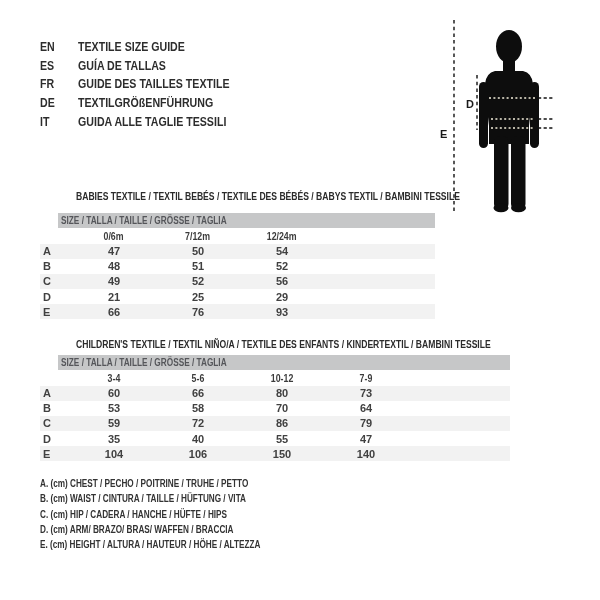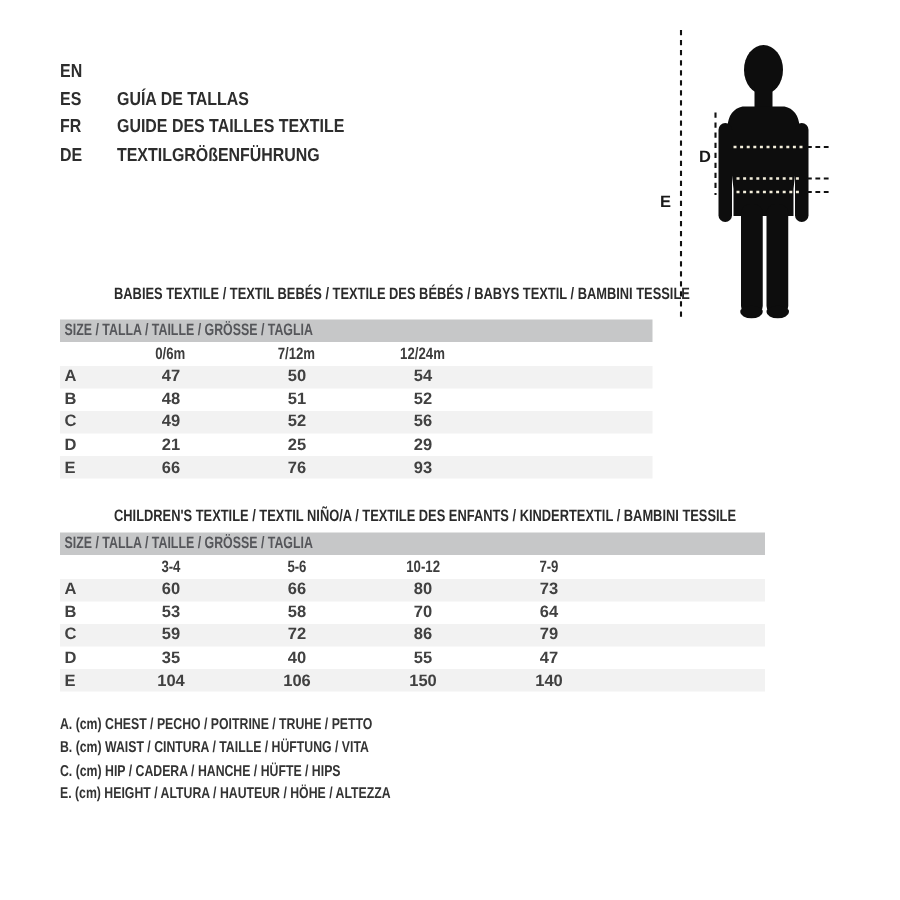--- a/index.html
+++ b/index.html
@@ -17,52 +17,57 @@
 
   
   .figure{position:absolute;left:435px;top:8px;width:160px;height:210px;}
 
   
   .sec-title{position:absolute;font-size:11px;font-weight:bold;color:#2b2b2b;line-height:14px;padding-left:36px;}
 
   
   .size-table{position:absolute;font-size:11px;font-weight:bold;color:#414141;}
   .size-bar{height:15px;line-height:15px;background:#c6c7c8;color:#55565a;padding-left:3px;
-            font-size:11px;font-weight:bold;}
+            font-size:11px;font-weight:bold;margin-left:18px;}
   .size-bar .cond{transform:scaleX(0.75);}
   .t-row{display:flex;align-items:center;height:15.2px;gap:20px;}
   .t-row.hdr{height:15.5px;color:#3c3c3c;}
   .t-row.stripe{background:#f2f2f2;}
   .t-label{width:22px;padding-left:3px;box-sizing:border-box;}
   .t-cell{width:64px;text-align:center;}
 
   
   .legend{position:absolute;left:40px;top:476px;font-size:10.5px;font-weight:bold;color:#333333;}
   .legend-line{height:15.3px;line-height:15.3px;}
 </style>
 </head>
 <body>
 
 <div id="canvas">
 
   <div class="lang-block">
     <div class="lang-row">
       <span class="lang-code"><span class="cond">EN</span></span>
+      <span class="lang-label"><span class="cond">TEXTILE SIZE GUIDE</span></span>
     </div>
     <div class="lang-row">
       <span class="lang-code"><span class="cond">ES</span></span>
       <span class="lang-label"><span class="cond">GUÍA DE TALLAS</span></span>
     </div>
     <div class="lang-row">
       <span class="lang-code"><span class="cond">FR</span></span>
       <span class="lang-label"><span class="cond">GUIDE DES TAILLES TEXTILE</span></span>
     </div>
     <div class="lang-row">
       <span class="lang-code"><span class="cond">DE</span></span>
       <span class="lang-label"><span class="cond">TEXTILGRÖßENFÜHRUNG</span></span>
+    </div>
+    <div class="lang-row">
+      <span class="lang-code"><span class="cond">IT</span></span>
+      <span class="lang-label"><span class="cond">GUIDA ALLE TAGLIE TESSILI</span></span>
     </div>
   </div>
 
   <svg class="figure" viewBox="0 0 160 210" xmlns="http://www.w3.org/2000/svg">
 
     <line x1="19" y1="12" x2="19" y2="205" stroke="#111" stroke-width="1.4" stroke-dasharray="3.5 3.2"></line>
 
     <line x1="42" y1="67" x2="42" y2="122" stroke="#111" stroke-width="1.4" stroke-dasharray="3.5 3.2"></line>
 
     <g fill="#0d0d0d">
@@ -188,16 +193,17 @@
       <span class="t-cell">106</span>
       <span class="t-cell">150</span>
       <span class="t-cell">140</span>
     </div>
   </div>
 
   <div class="legend">
     <div class="legend-line"><span class="cond">A. (cm) CHEST / PECHO / POITRINE / TRUHE / PETTO</span></div>
     <div class="legend-line"><span class="cond">B. (cm) WAIST / CINTURA / TAILLE / HÜFTUNG / VITA</span></div>
     <div class="legend-line"><span class="cond">C. (cm) HIP / CADERA / HANCHE / HÜFTE / HIPS</span></div>
+    <div class="legend-line"><span class="cond">D. (cm) ARM/ BRAZO/ BRAS/ WAFFEN / BRACCIA</span></div>
     <div class="legend-line"><span class="cond">E. (cm) HEIGHT / ALTURA / HAUTEUR / HÖHE / ALTEZZA</span></div>
   </div>
 
 </div>
 
 </body></html>

